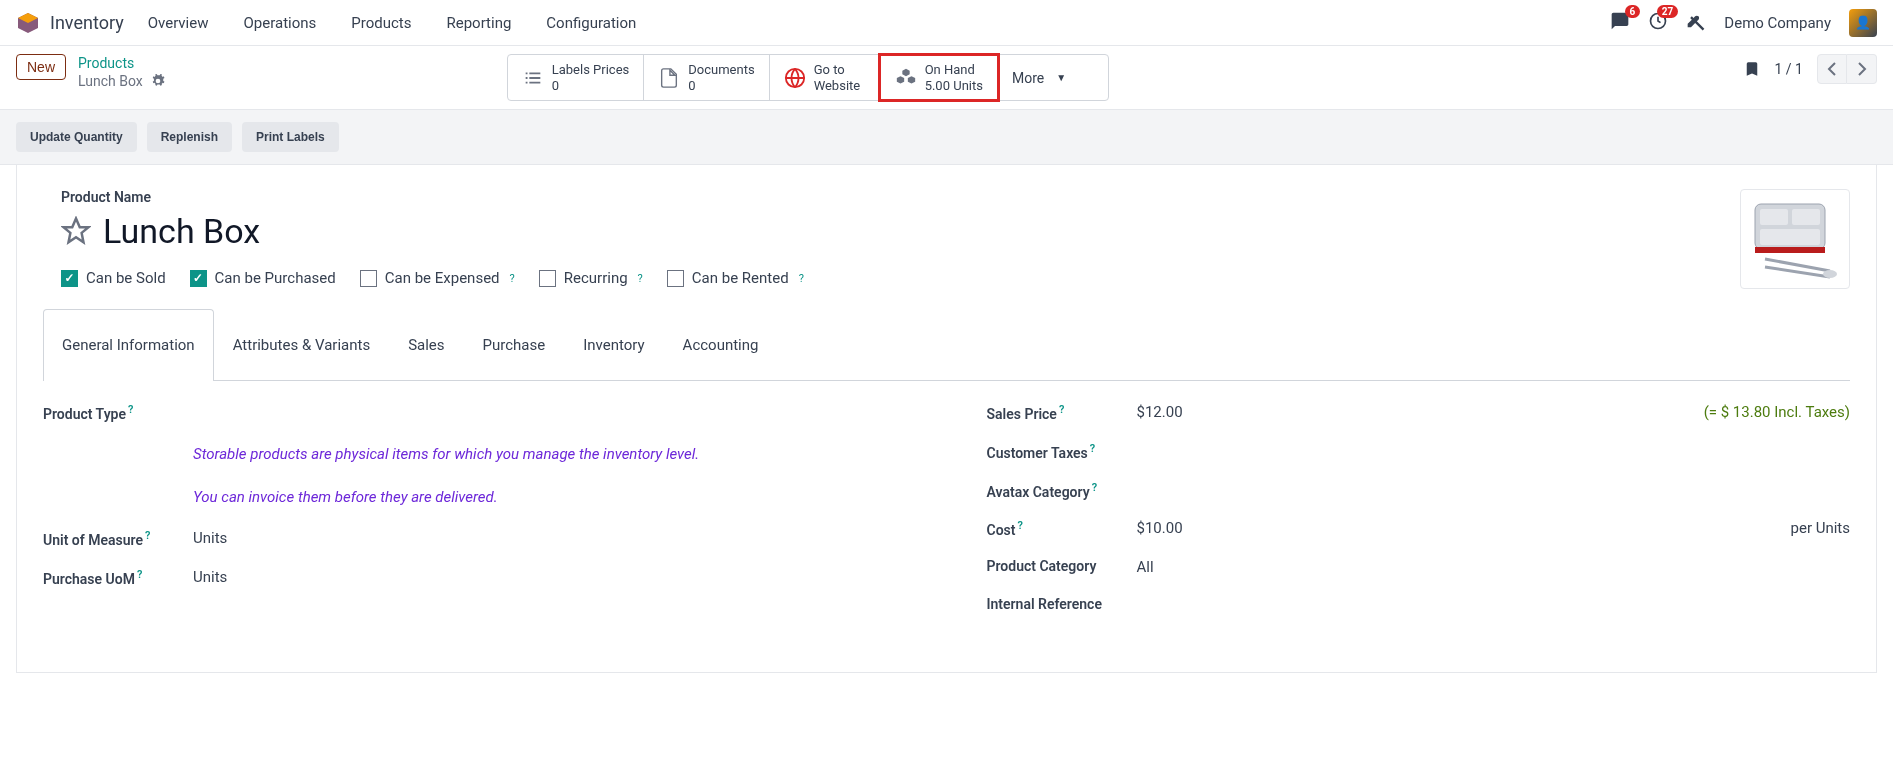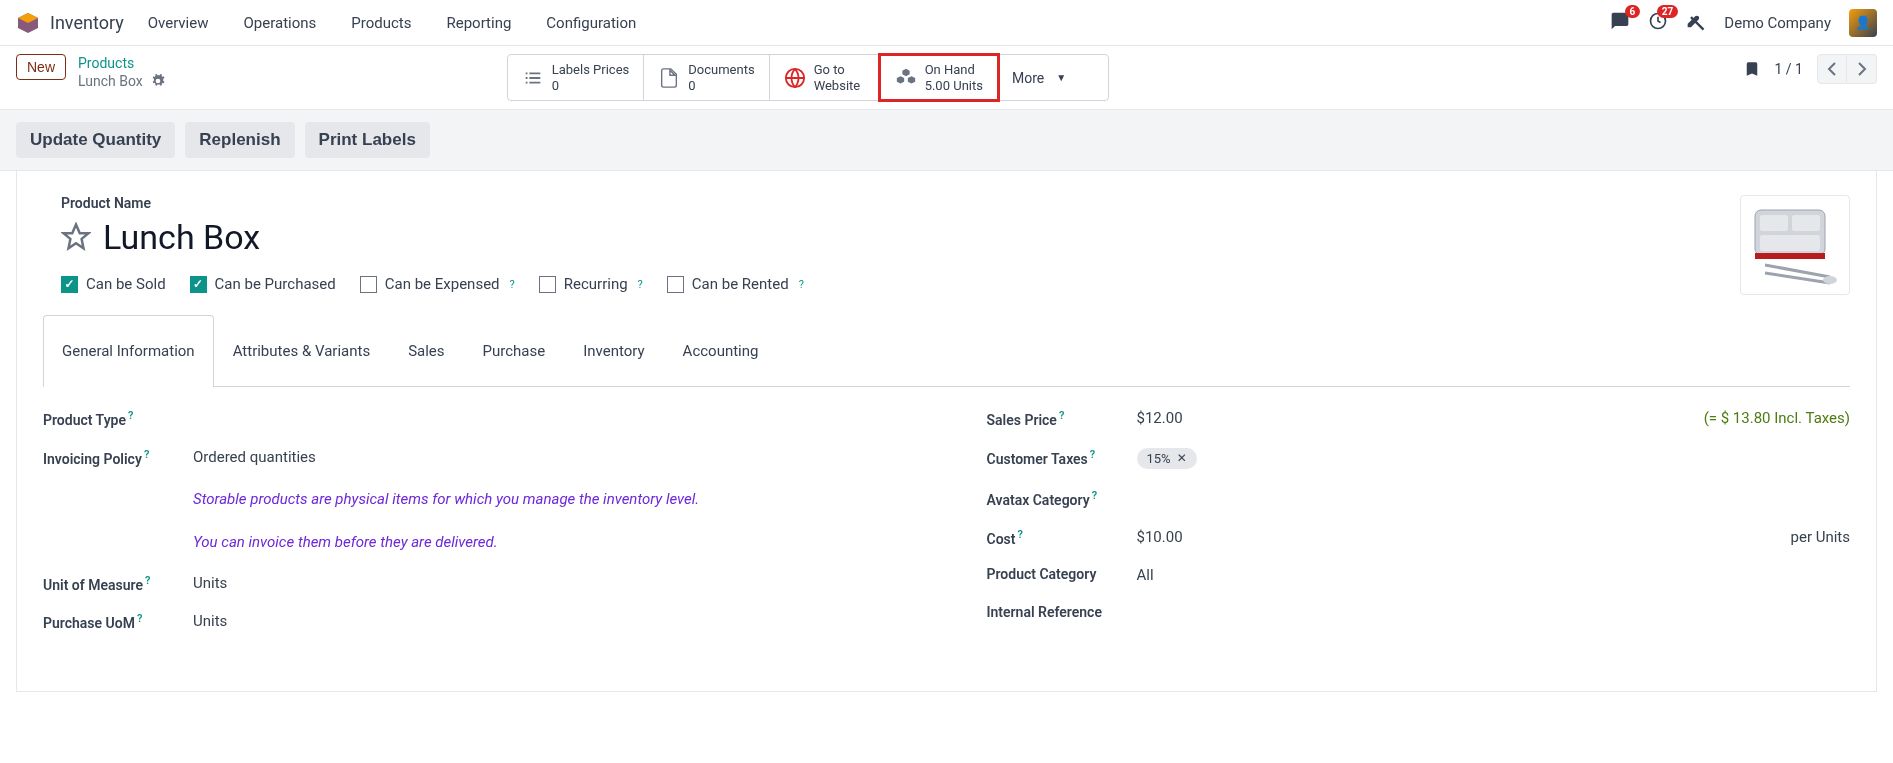--- a/index.html
+++ b/index.html
@@ -33,21 +33,21 @@
 
 .right-pager { margin-left: auto; display: flex; align-items: center; gap: 14px; }
 .bookmark { width: 18px; height: 18px; fill: #374151; cursor:pointer; }
 .pager-text { font-size: 14px; }
 .pager-btns { display: flex; }
 .pager-btn { width: 30px; height: 30px; border: 1px solid #e5e7eb; background: #f3f4f6; display: flex; align-items: center; justify-content: center; cursor: pointer; }
 .pager-btn:first-child { border-radius: 4px 0 0 4px; }
 .pager-btn:last-child { border-radius: 0 4px 4px 0; border-left:none; }
 
 .action-row { background: #f3f4f6; border-top: 1px solid #e5e7eb; border-bottom: 1px solid #e5e7eb; padding: 12px 16px; display: flex; gap: 10px; }
-.act-btn { background: #e5e7eb; border: none; padding: 8px 14px; border-radius: 4px; font-size: 17px; font-weight: 600; cursor: pointer; color:#374151; }
+.act-btn { background: #e5e7eb; border: none; padding: 8px 14px; border-radius: 4px; font-size: 12px; font-weight: 600; cursor: pointer; color:#374151; }
 
 .sheet { margin: 0 16px; padding: 24px 26px 40px; border: 1px solid #e5e7eb; border-top:none; background: #fff; }
 .prod-header { display: flex; justify-content: space-between; margin-left: 18px; }
 .prod-left { flex: 1; }
 .pname-label { font-size: 14px; font-weight: 600; margin-bottom: 6px; }
 .pname-row { display: flex; align-items: center; gap: 12px; margin-bottom: 18px; }
 .star { width: 30px; height: 30px; fill: none; stroke: #6b7280; stroke-width: 2; cursor:pointer; }
 .pname { font-size: 34px; color: #111827; }
 .checks { display: flex; gap: 24px; flex-wrap: wrap; margin-bottom: 22px; }
 .chk { display: flex; align-items: center; gap: 8px; font-size: 15px; }
@@ -249,24 +249,20 @@
     <div class="tab">Purchase</div>
     <div class="tab">Inventory</div>
     <div class="tab">Accounting</div>
   </div>
 
   <div class="form-grid">
     <div class="form-col">
       <div class="frow">
         <div class="flabel"><span>Product Type</span><span class="help-q">?</span></div>
       </div>
-      <div class="frow">
-        <div class="flabel"><span>Invoicing Policy</span><span class="help-q">?</span></div>
-        <div class="fval">Ordered quantities</div>
-      </div>
       <div class="hint">Storable products are physical items for which you manage the inventory level.</div>
       <div class="hint">You can invoice them before they are delivered.</div>
       <div class="frow">
         <div class="flabel"><span>Unit of Measure</span><span class="help-q">?</span></div>
         <div class="fval">Units</div>
       </div>
       <div class="frow">
         <div class="flabel"><span>Purchase UoM</span><span class="help-q">?</span></div>
         <div class="fval">Units</div>
       </div>
@@ -275,26 +271,20 @@
     <div class="form-col">
       <div class="frow">
         <div class="flabel"><span>Sales Price</span><span class="help-q">?</span></div>
         <div class="fval fval2">
           <span>$12.00</span>
           <span class="incl">(= $ 13.80 Incl. Taxes)</span>
         </div>
       </div>
       <div class="frow">
         <div class="flabel"><span>Customer Taxes</span><span class="help-q">?</span></div>
-        <div class="fval">
-          <span class="tax-chip">
-              <span>15%</span>
-              <span class="tax-x">✕</span>
-            </span>
-        </div>
       </div>
       <div class="frow">
         <div class="flabel"><span>Avatax Category</span><span class="help-q">?</span></div>
         <div class="fval"></div>
       </div>
       <div class="frow">
         <div class="flabel"><span>Cost</span><span class="help-q">?</span></div>
         <div class="fval fval2">
           <span>$10.00</span>
           <span>per Units</span>

